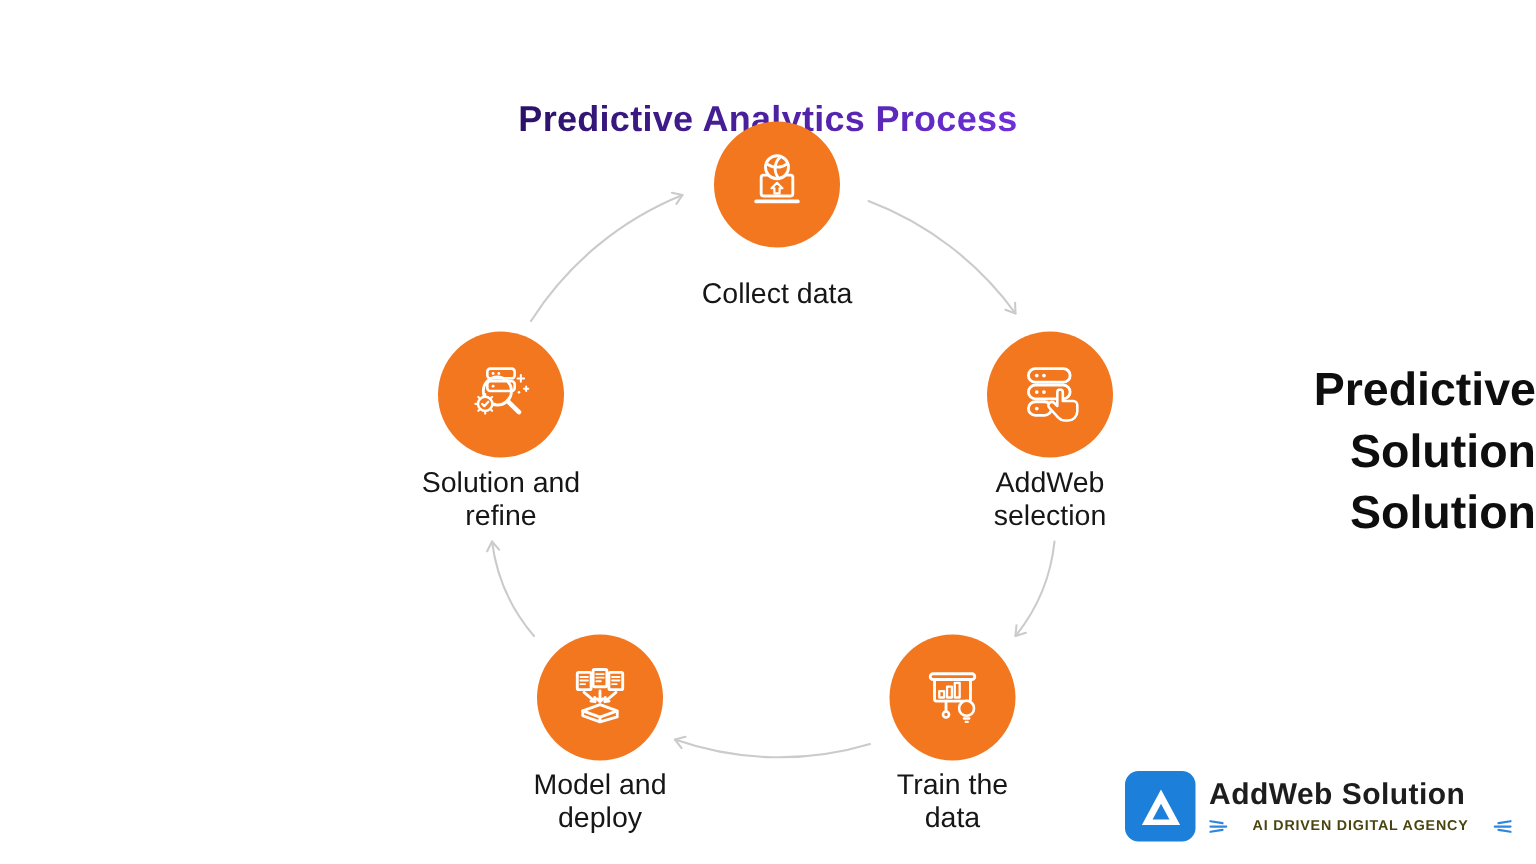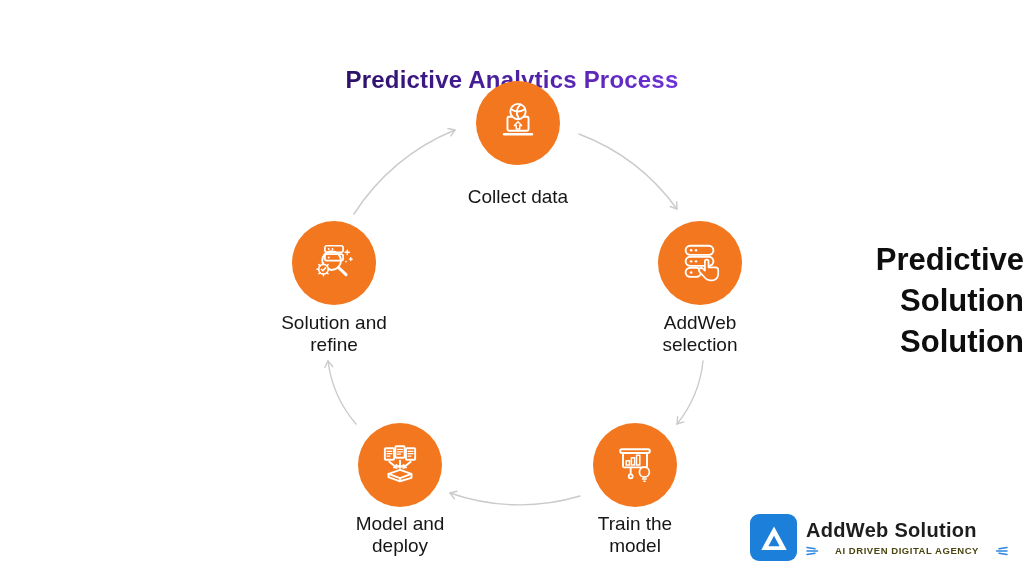--- a/index.html
+++ b/index.html
@@ -111,21 +111,21 @@
       <rect x="11.5" y="11.5" width="25" height="15" rx="1.2"></rect>
       <rect x="14.8" y="19.5" width="3.4" height="4.5" stroke-width="1.6"></rect>
       <rect x="20.2" y="16.5" width="3.4" height="7.5" stroke-width="1.6"></rect>
       <rect x="25.6" y="13.8" width="3.4" height="10.2" stroke-width="1.6"></rect>
       <path d="M19.5 26.5 v6.8"></path>
       <circle cx="19.5" cy="35.8" r="2.1" stroke-width="1.8"></circle>
       <circle class="mask" cx="33.8" cy="31.5" r="5.2" stroke-width="1.8"></circle>
       <path d="M31.9 38.6 h3.8 M33.2 41 h1.4" stroke-width="1.6"></path>
     </svg>
   </div>
-  <div class="node-label lab-train">Train the model</div>
+  <div class="node-label lab-train">Train the data</div>
 
   <div class="node-circle pos-test">
     <svg class="icon" viewBox="0 0 48 48" stroke-width="1.7">
       <rect x="8.2" y="6.5" width="9.6" height="12" rx="1"></rect>
       <rect x="19.2" y="4.5" width="9.6" height="12" rx="1"></rect>
       <rect x="30.2" y="6.5" width="9.6" height="12" rx="1"></rect>
       <path d="M10.4 9.7 h5.2 M10.4 12.2 h5.2 M10.4 14.7 h3.2" stroke-width="1.3"></path>
       <path d="M21.4 7.7 h5.2 M21.4 10.2 h5.2 M21.4 12.7 h3.2" stroke-width="1.3"></path>
       <path d="M32.4 9.7 h5.2 M32.4 12.2 h5.2 M32.4 14.7 h3.2" stroke-width="1.3"></path>
       <path d="M12.9 20.5 L20.6 26.9 M17.7 26.5 L20.6 26.9 L20.3 24"></path>

